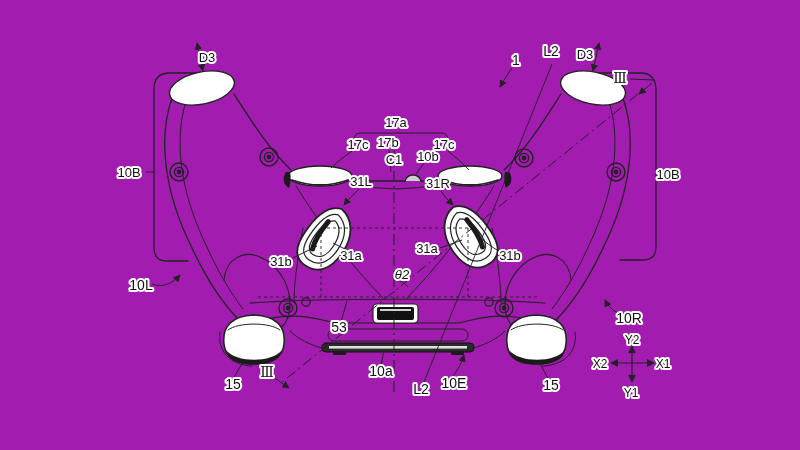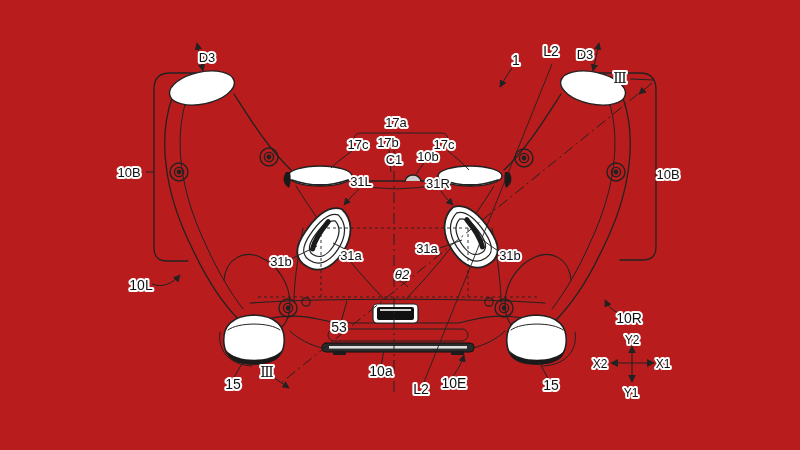--- a/index.html
+++ b/index.html
@@ -1,16 +1,16 @@
 <!DOCTYPE html>
 <html><head>
 <meta charset="utf-8">
 <style>
   html,body{margin:0;padding:0;background:#fff;}
-  .stage{position:relative;width:800px;height:450px;background:#b91c1c;overflow:hidden;
+  .stage{position:relative;width:800px;height:450px;background:#a21caf;overflow:hidden;
          font-family:"Liberation Sans", sans-serif;}
   svg{display:block;}
   .art path,.art ellipse,.art rect,.art circle,.art line{vector-effect:non-scaling-stroke;}
   text.ref{font-family:"Liberation Sans", sans-serif;fill:#111;
            paint-order:stroke;stroke:#ffffff;stroke-width:4px;stroke-linejoin:round;}
   text.ref.serif{font-family:"DejaVu Serif", serif;}
   text.ref.italic{font-style:italic;}
 </style>
 </head>
 <body>

